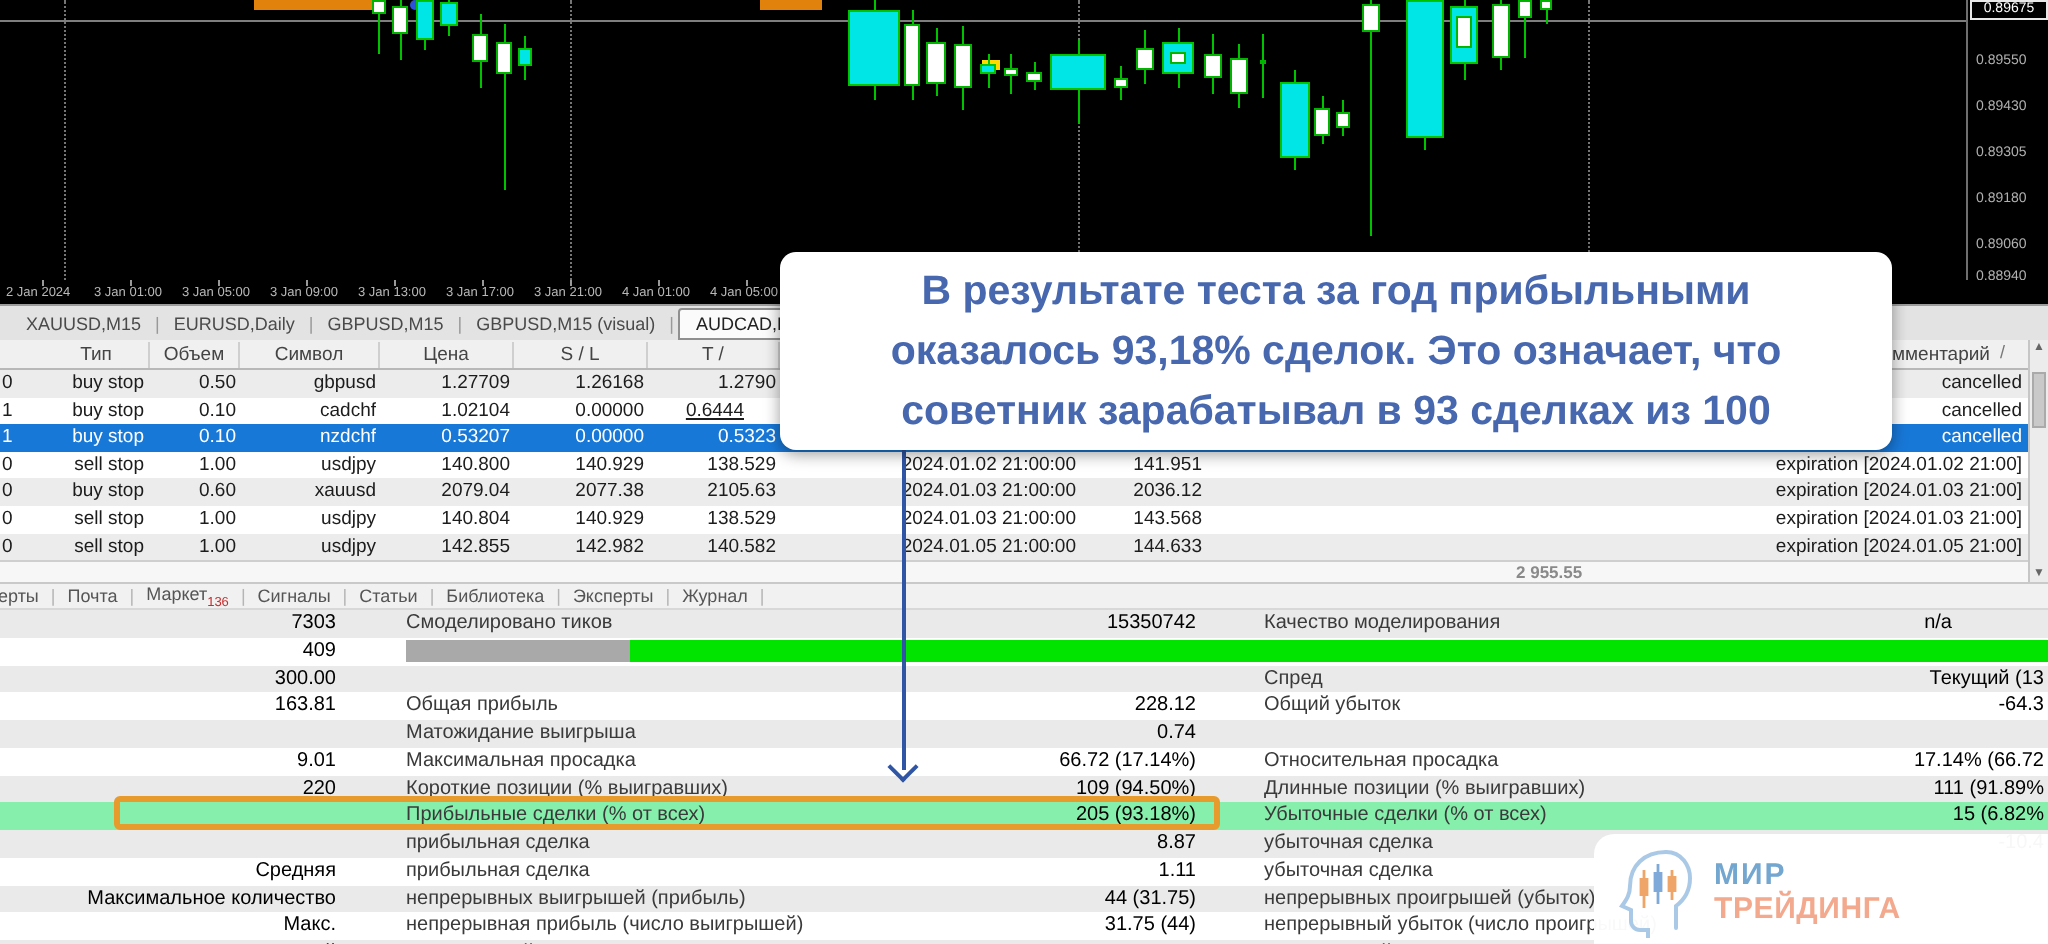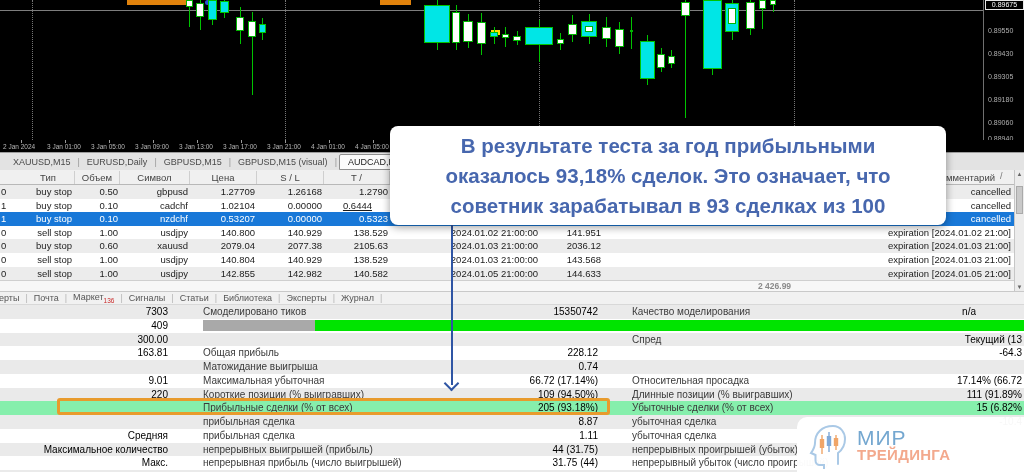--- a/index.html
+++ b/index.html
@@ -64,21 +64,21 @@
   #callout{position:absolute;left:390px;top:126px;width:556px;height:99px;background:#fff;border-radius:8px;
     box-shadow:0 2px 8px rgba(0,0,0,.4);z-index:60;text-align:center;padding-top:5px;}
   #callout div{font-size:20.5px;line-height:30px;font-weight:bold;color:#4767ae;white-space:nowrap;}
   #arrow-line{position:absolute;left:451px;top:225px;width:2px;height:160px;background:#2f55a4;z-index:55;}
   #arrow-head{position:absolute;left:446px;top:378px;width:11px;height:11px;border-right:2px solid #2f55a4;
     border-bottom:2px solid #2f55a4;transform:rotate(45deg);z-index:55;}
   
   #logo{position:absolute;left:797px;top:417px;width:230px;height:58px;background:rgba(255,255,255,.97);
     border-radius:10px 0 0 0;z-index:50;display:flex;align-items:center;padding-left:10px;}
   #logo .ltext{margin-left:8px;line-height:17px;}
-  #logo .l1{font-size:21px;font-weight:normal;color:#74a7d0;letter-spacing:1px;}
+  #logo .l1{font-size:15px;font-weight:bold;color:#74a7d0;letter-spacing:1px;}
   #logo .l2{font-size:15px;font-weight:bold;color:#f3a98d;letter-spacing:.3px;}
 </style>
 </head>
 <body>
 
 <div id="screen">
 
   <div id="chart">
     <div class="hline"></div>
     <div id="price-scale">
@@ -204,21 +204,21 @@
         <div class="ohcell" style="left: 22px; width: 53px;">Тип</div>
         <div class="ohcell" style="left: 75px; width: 45px;">Объем</div>
         <div class="ohcell" style="left: 120px; width: 70px;">Символ</div>
         <div class="ohcell" style="left: 190px; width: 67px;">Цена</div>
         <div class="ohcell" style="left: 257px; width: 67px;">S / L</div>
         <div class="ohcell" style="left: 324px; width: 66px;">T /</div>
         <div class="ohcell" style="left: 880px; width: 115px; border-right: none; text-align: right;">Комментарий</div>
         <div class="osort">/</div>
       </div>
     <div class="osummary">
-      <span>2 426.99</span>
+      <span>2 955.55</span>
     </div>
     <div id="orders-scroll">
       <div class="arr" style="top:1px;">▲</div>
       <div class="thumb"></div>
       <div class="arr" style="bottom:1px;">▼</div>
     </div>
   <div class="orow" style="top: 15px; background: rgb(236, 236, 236);">
         <div class="cell" style="left: 1px; width: 9px; text-align: left;">0</div>
         <div class="cell" style="left: 22px; width: 50px; text-align: right;">buy stop</div>
         <div class="cell" style="left: 76px; width: 42px; text-align: right;">0.50</div>
@@ -341,32 +341,33 @@
         <div class="rcell val" style="left: 0px; width: 168px; text-align: right;">300.00</div>
         <div class="rcell lab" style="left: 203px; width: 300px; text-align: left;"></div>
         <div class="rcell val" style="left: 420px; width: 178px; text-align: right;"></div>
         <div class="rcell lab" style="left: 632px; width: 300px; text-align: left;">Спред</div>
         <div class="rcell val" style="left: 830px; width: 192px; text-align: right;">Текущий (13</div>
       </div>
       <div class="rrow" style="top: 41.25px; background: rgb(255, 255, 255);">
         <div class="rcell val" style="left: 0px; width: 168px; text-align: right;">163.81</div>
         <div class="rcell lab" style="left: 203px; width: 300px; text-align: left;">Общая прибыль</div>
         <div class="rcell val" style="left: 420px; width: 178px; text-align: right;">228.12</div>
+        <div class="rcell lab" style="left: 632px; width: 300px; text-align: left;">Общий убыток</div>
         <div class="rcell val" style="left: 830px; width: 192px; text-align: right;">-64.3</div>
       </div>
       <div class="rrow" style="top: 55px; background: rgb(234, 234, 234);">
         <div class="rcell val" style="left: 0px; width: 168px; text-align: right; margin-top: 43px;">3.55</div>
         <div class="rcell lab" style="left: 203px; width: 300px; text-align: left;">Матожидание выигрыша</div>
         <div class="rcell val" style="left: 420px; width: 178px; text-align: right;">0.74</div>
         <div class="rcell lab" style="left: 632px; width: 300px; text-align: left;"></div>
         <div class="rcell val" style="left: 830px; width: 192px; text-align: right;"></div>
       </div>
       <div class="rrow" style="top: 68.75px; background: rgb(255, 255, 255);">
         <div class="rcell val" style="left: 0px; width: 168px; text-align: right;">9.01</div>
-        <div class="rcell lab" style="left: 203px; width: 300px; text-align: left;">Максимальная убыточная</div>
+        <div class="rcell lab" style="left: 203px; width: 300px; text-align: left;">Максимальная просадка</div>
         <div class="rcell val" style="left: 420px; width: 178px; text-align: right;">66.72 (17.14%)</div>
         <div class="rcell lab" style="left: 632px; width: 300px; text-align: left;">Относительная просадка</div>
         <div class="rcell val" style="left: 830px; width: 192px; text-align: right;">17.14% (66.72</div>
       </div>
       <div class="rrow" style="top: 82.5px; background: rgb(234, 234, 234);">
         <div class="rcell val" style="left: 0px; width: 168px; text-align: right;">220</div>
         <div class="rcell lab" style="left: 203px; width: 300px; text-align: left;">Короткие позиции (% выигравших)</div>
         <div class="rcell val" style="left: 420px; width: 178px; text-align: right;">109 (94.50%)</div>
         <div class="rcell lab" style="left: 632px; width: 300px; text-align: left;">Длинные позиции (% выигравших)</div>
         <div class="rcell val" style="left: 830px; width: 192px; text-align: right;">111 (91.89%</div>

